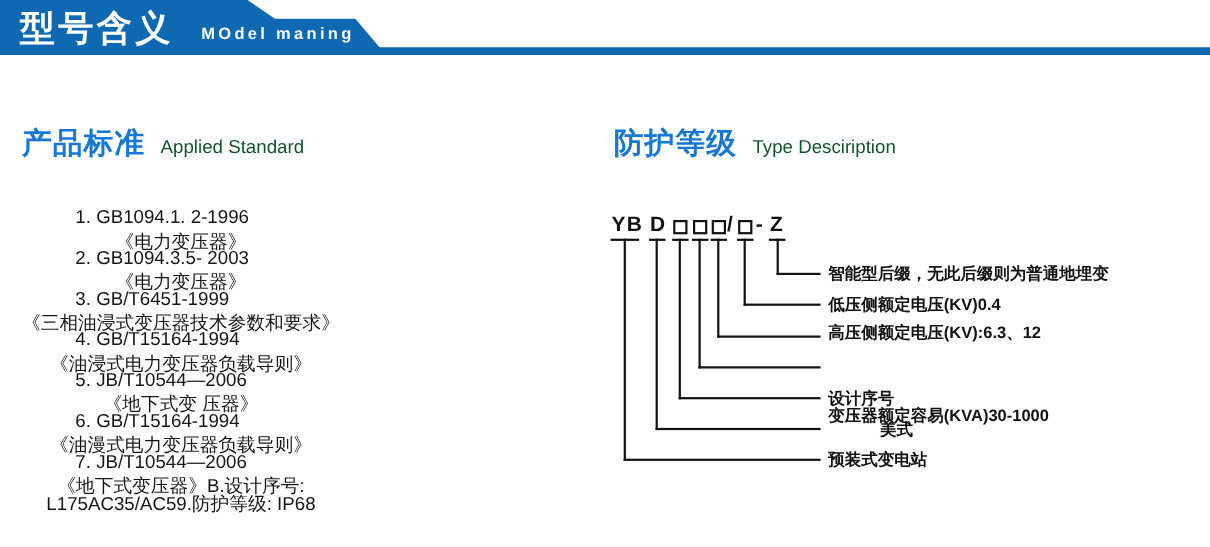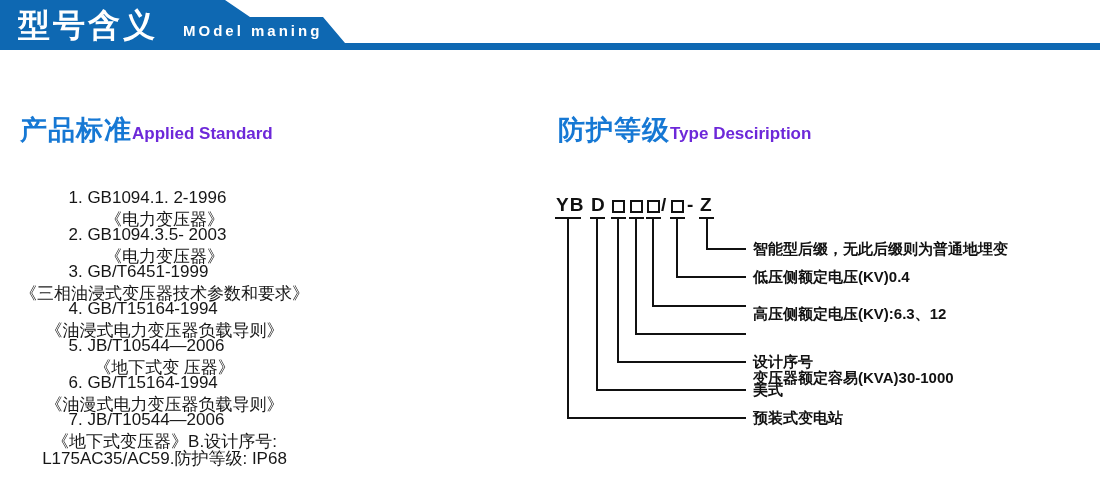--- a/index.html
+++ b/index.html
@@ -26,21 +26,21 @@
     color: #ffffff; font-size: 15px; font-weight: bold;
     letter-spacing: 3px; white-space: nowrap;
   }
 
   
   .sec-head { position: absolute; white-space: nowrap; }
   .sec-head .cn {
     color: #1678d4; font-size: 27px; font-weight: bold; letter-spacing: 1px;
   }
   .sec-head .en {
-    color: #6d28d9; font-size: 17px; font-weight: bold;
+    color: #14532d; font-size: 17px; margin-left: 14px; font-weight: normal;
   }
   .head-left  { left: 20px;  top: 112px; }
   .head-right { left: 558px; top: 112px; }
 
   
   .std-list { position: absolute; left: 20px; top: 188px; list-style: none; }
   .std-list li {
     display: flex; height: 37px; align-items: center;
     font-size: 17px; color: #161616; white-space: nowrap; flex-direction: column;
   }
@@ -153,20 +153,20 @@
     <span class="hline" style="left:156px; top:63px;  width:40px;"></span>
     <span class="hline" style="left:126px; top:91px;  width:70px;"></span>
     <span class="hline" style="left:102px; top:120px; width:94px;"></span>
     <span class="hline" style="left:85px;  top:148px; width:111px;"></span>
     <span class="hline" style="left:67px;  top:176px; width:129px;"></span>
     <span class="hline" style="left:46px;  top:204px; width:150px;"></span>
     <span class="hline" style="left:17px;  top:232px; width:179px;"></span>
 
     <span class="dlabel" style="top:55px;">智能型后缀，无此后缀则为普通地埋变</span>
     <span class="dlabel" style="top:83px;">低压侧额定电压(KV)0.4</span>
-    <span class="dlabel" style="top:120px;">高压侧额定电压(KV):6.3、12</span>
+    <span class="dlabel" style="top:108px;">高压侧额定电压(KV):6.3、12</span>
     <span class="dlabel" style="top:156px;margin-top:28px;">变压器额定容易(KVA)30-1000</span>
     <span class="dlabel" style="top:168px;">设计序号</span>
-    <span class="dlabel" style="top:196px;">美式</span>
+    <span class="dlabel" style="top:196px;margin-left:47px;">美式</span>
     <span class="dlabel" style="top:224px;">预装式变电站</span>
   </div>
 
 </div>
 
 </body></html>

